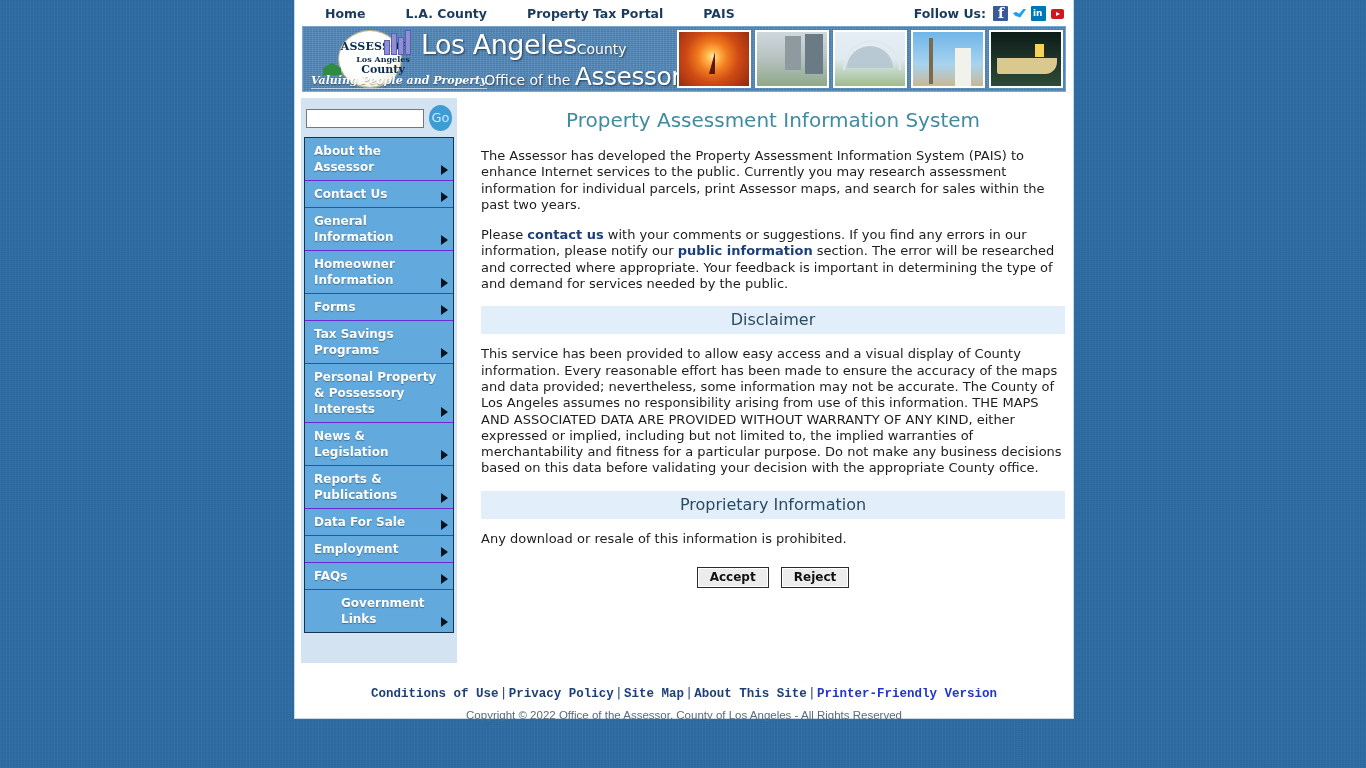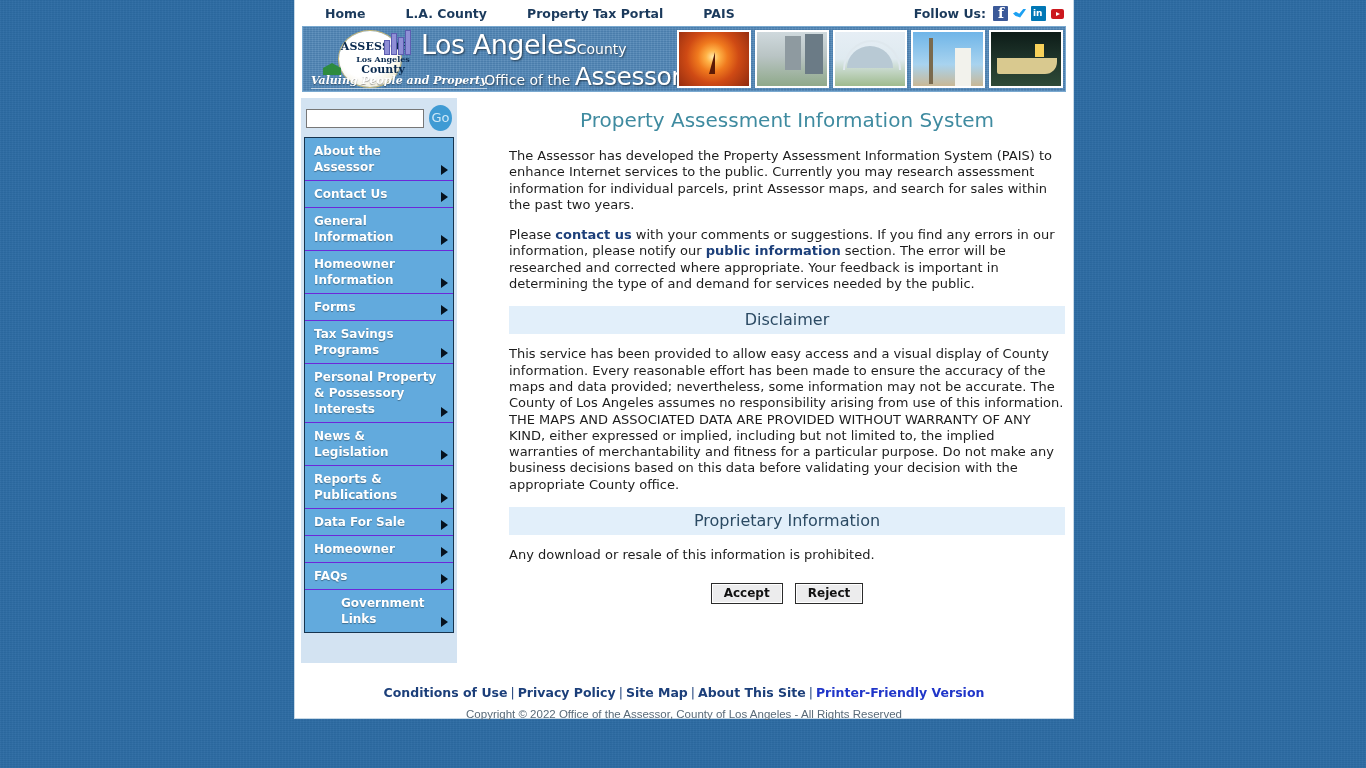--- a/index.html
+++ b/index.html
@@ -352,21 +352,20 @@
     width: 9px; height: 13px;
     background: #f7d15a;
   }
 
   
   #cols {
     display: flex;
     align-items: flex-start;
     padding: 6px 6px 0 6px;
     box-sizing: border-box;
-    gap: 28px;
   }
   #sidebar {
     width: 156px;
     flex: none;
     background: #d3e3f2;
     padding: 4px 3px 30px 3px;
     box-sizing: border-box;
   }
   #searchrow {
     display: flex;
@@ -489,20 +488,21 @@
   #footer-links {
     font-family: "DejaVu Sans", sans-serif;
     font-size: 12.5px;
     font-weight: bold;
     color: #1c3f7a;
   }
   #footer-links a {
     color: #1c3f7a;
     text-decoration: none;
     cursor: pointer;
+    font-family: Liberation Mono, monospace;
   }
   #footer-links a.highlight { color: #2036c9; }
   #footer-links .sep {
     color: #1c3f7a;
     font-weight: normal;
     margin: 0 3px;
   }
   #copyright {
     margin-top: 8px;
     font-family: Liberation Sans, sans-serif;
@@ -602,21 +602,21 @@
         </div>
         <div class="menu-item">
           <span class="label">Reports &amp; Publications</span>
           <span class="arrow"></span>
         </div>
         <div class="menu-item">
           <span class="label">Data For Sale</span>
           <span class="arrow"></span>
         </div>
         <div class="menu-item">
-          <span class="label">Homeowner</span>
+          <span class="label">Employment</span>
           <span class="arrow"></span>
         </div>
         <div class="menu-item">
           <span class="label">FAQs</span>
           <span class="arrow"></span>
         </div>
         <div class="menu-item">
           <span class="label">Government Links</span>
           <span class="arrow"></span>
         </div>

